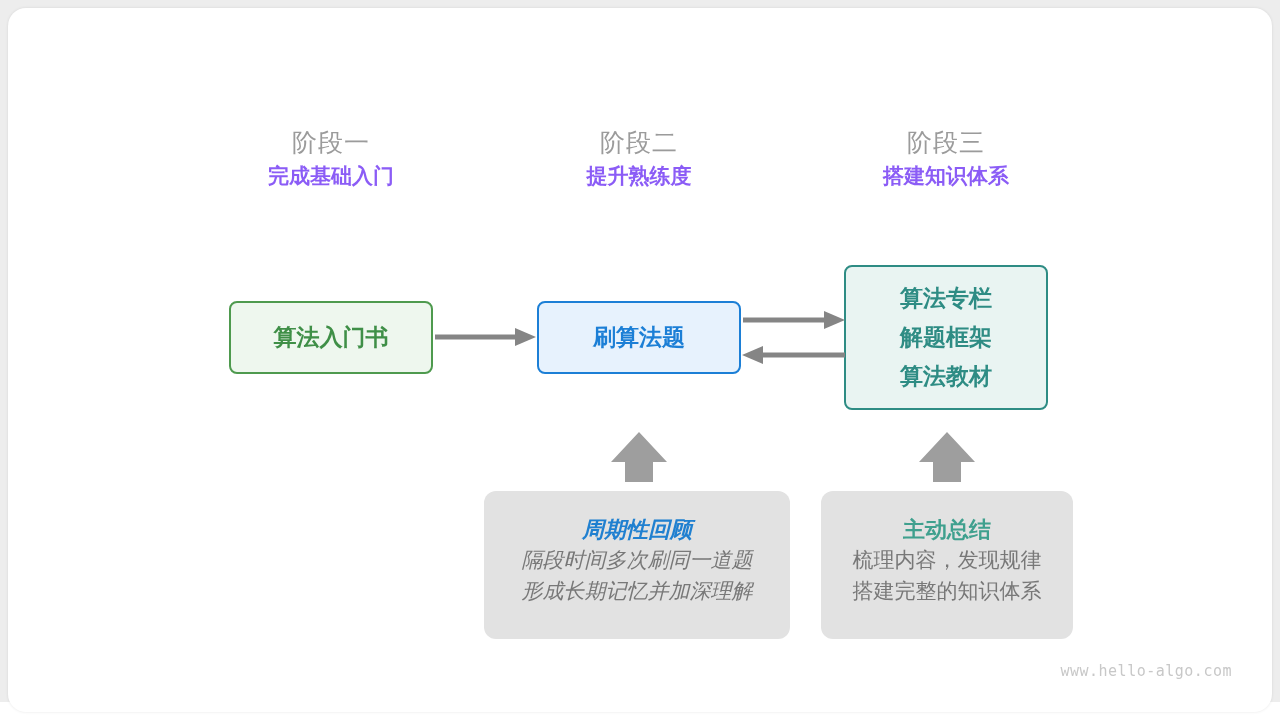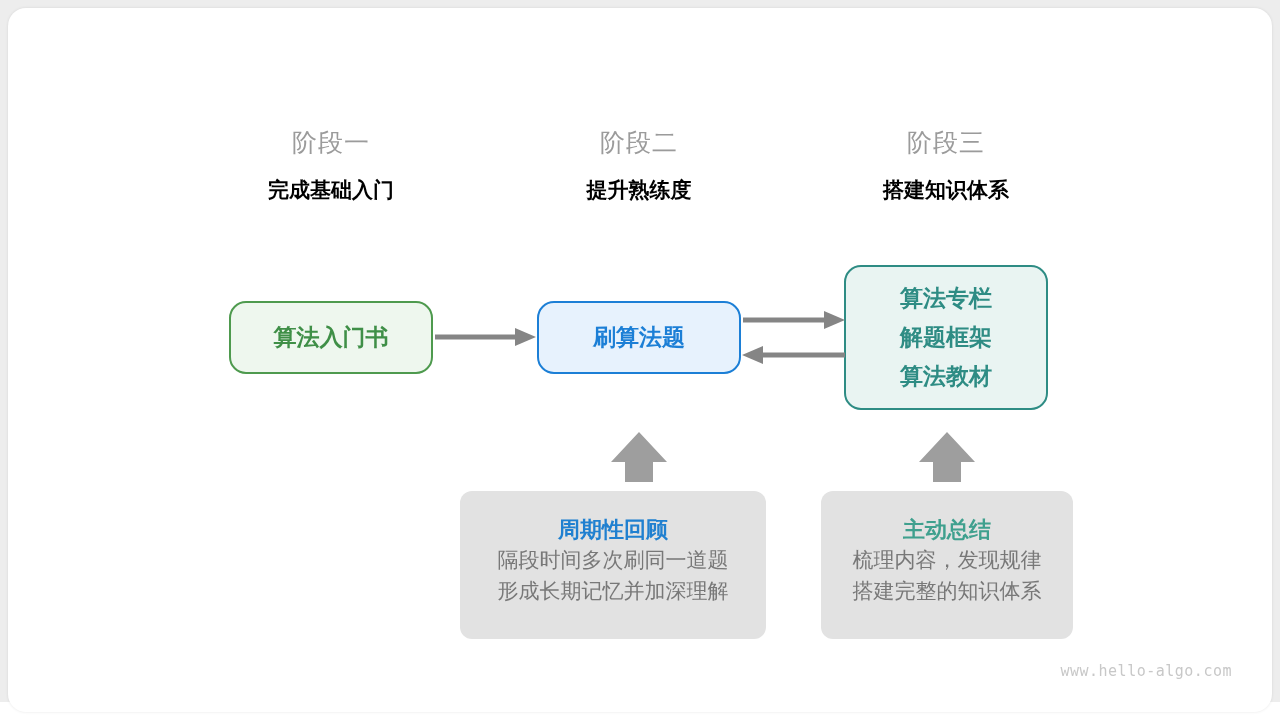--- a/index.html
+++ b/index.html
@@ -40,36 +40,36 @@
   .stage-name {
     font-size: 25px;
     color: #9b9b9b;
     font-weight: 400;
     line-height: 34px;
     letter-spacing: 1px;
     white-space: nowrap;
   }
   .stage-desc {
     font-size: 21px;
-    color: #000000;
+    color: #8b5cf6;
     font-weight: 700;
     line-height: 32px;
-    margin-top: 14px;
+    margin-top: 0;
     white-space: nowrap;
   }
 
   #stage-1 { left: 201px; top: 126px; }
   #stage-2 { left: 509px; top: 126px; }
   #stage-3 { left: 816px; top: 126px; }
 
   
   .flow-box {
     position: absolute;
     box-sizing: border-box;
-    border-radius: 17px;
+    border-radius: 8px;
     border-width: 2px;
     border-style: solid;
     display: flex;
     flex-direction: column;
     align-items: center;
     justify-content: center;
     font-weight: 700;
   }
 
   #box-book {
@@ -123,21 +123,21 @@
   .note-card {
     position: absolute;
     box-sizing: border-box;
     background: #e2e2e2;
     border-radius: 12px;
     display: flex;
     flex-direction: column;
     align-items: center;
     padding-top: 24px;
   }
-  #note-review  { left: 460px; top: 491px; width: 306px; height: 148px; }
+  #note-review  { left: 484px; top: 491px; width: 306px; height: 148px; font-style: italic; }
   #note-summary { left: 821px; top: 491px; width: 252px; height: 148px; }
 
   .note-title {
     font-size: 22px;
     font-weight: 700;
     line-height: 30px;
     white-space: nowrap;
   }
   #note-review .note-title  { color: #2080d0; }
   #note-summary .note-title { color: #3fa08e; }

